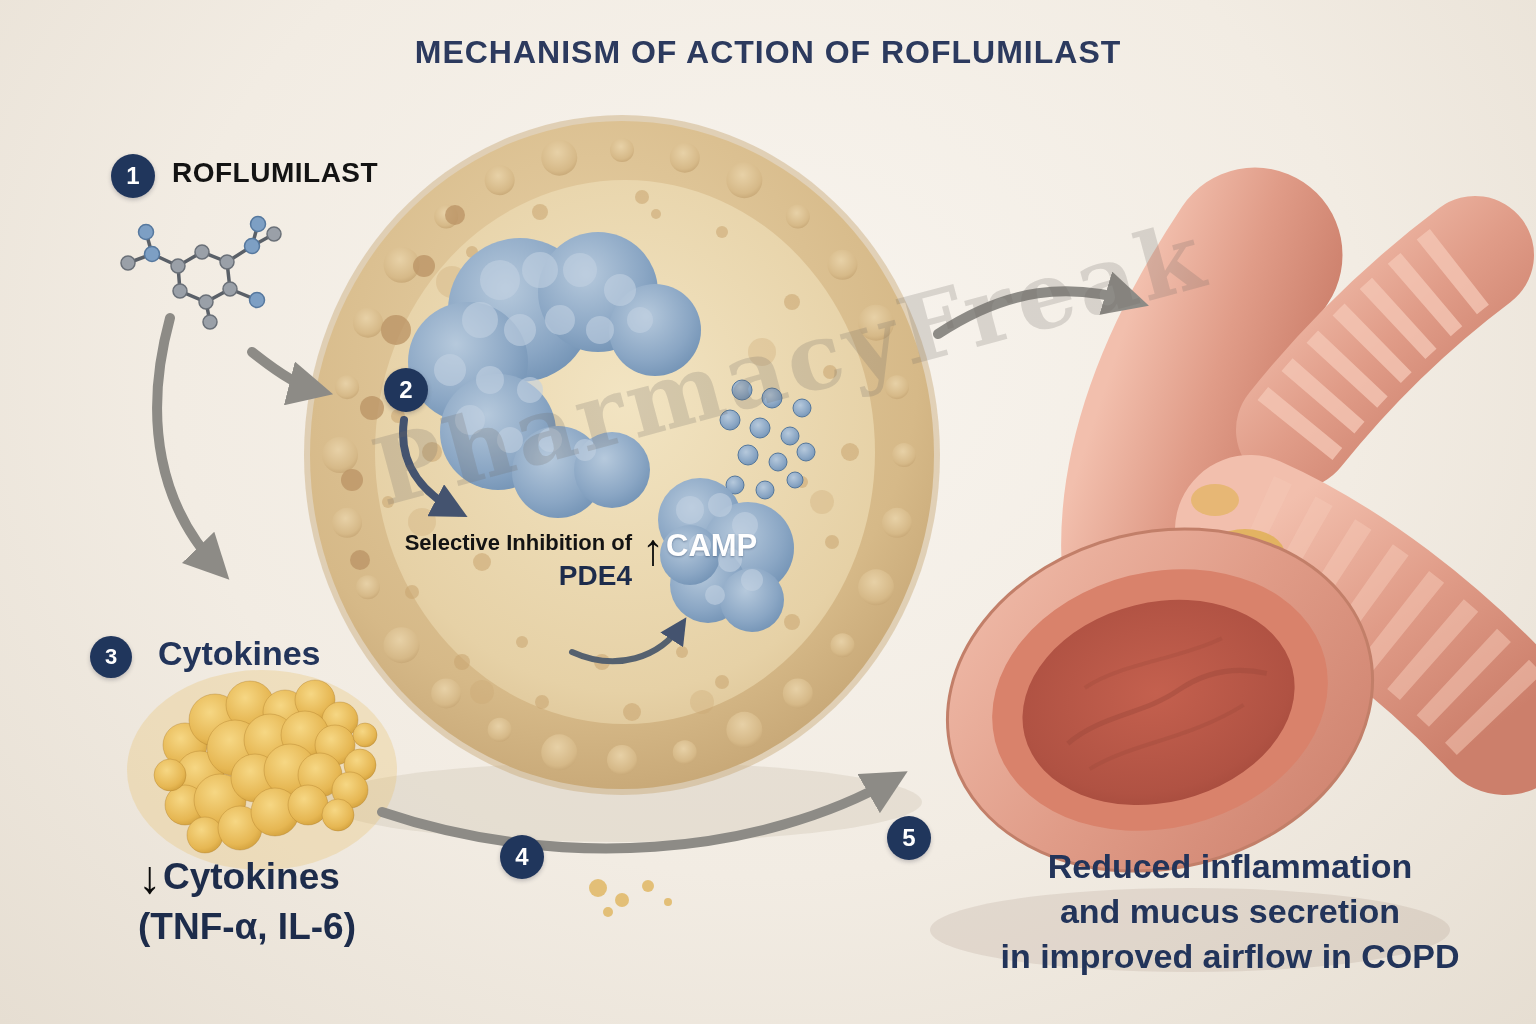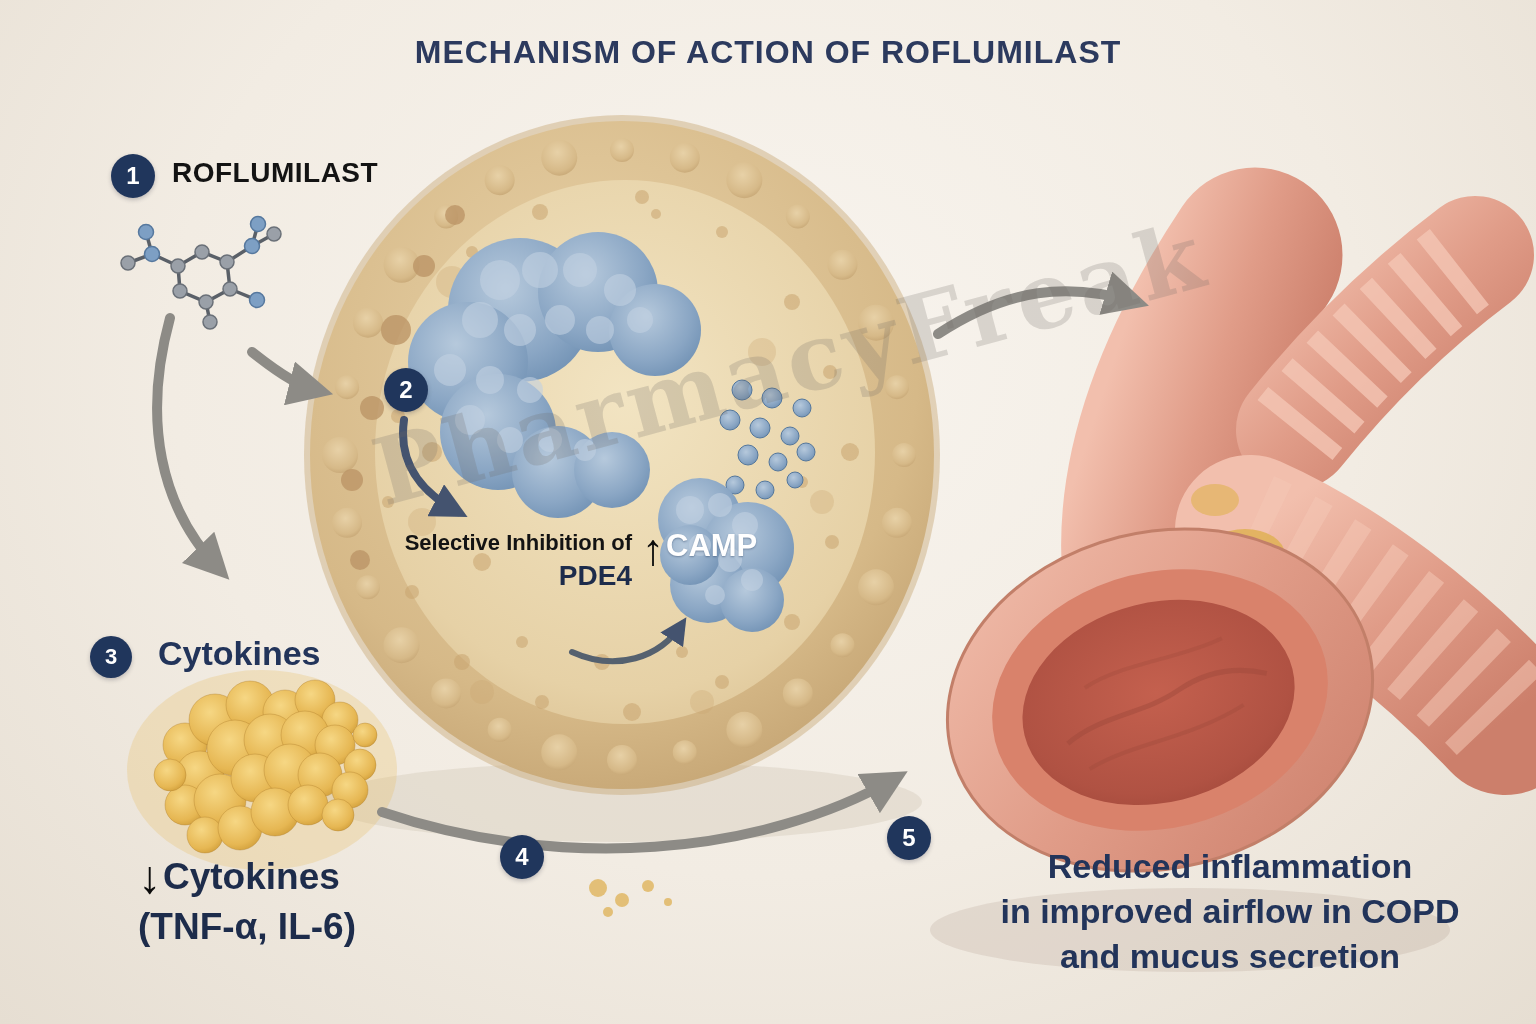--- a/index.html
+++ b/index.html
@@ -367,18 +367,18 @@
   <div class="overlay reduction">
     <div class="row">
       <span class="down">↓</span>
       <span class="t">Cytokines</span>
     </div>
     <div class="l2">(TNF-α, IL-6)</div>
   </div>
 
   <div class="overlay outcome">
     <div>Reduced inflammation</div>
+    <div>and mucus secretion</div>
     <div>in improved airflow in COPD</div>
-    <div>and mucus secretion</div>
   </div>
 
 
 </div>
 
 </body></html>

